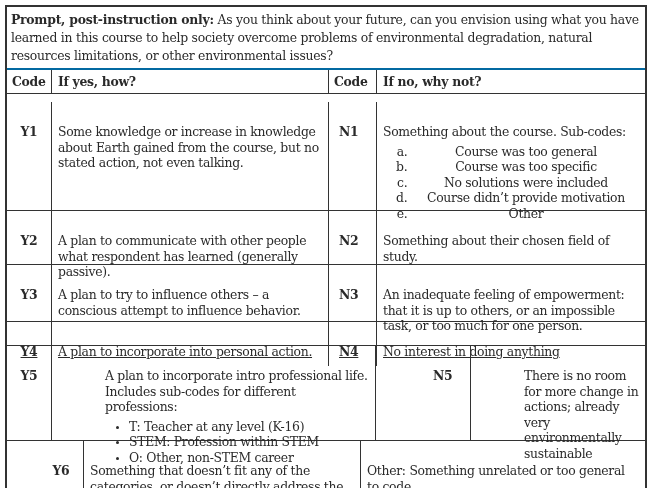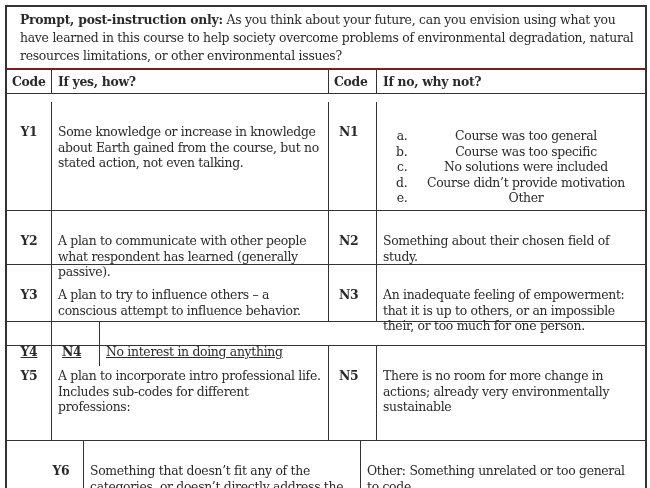--- a/index.html
+++ b/index.html
@@ -1,21 +1,21 @@
 <!DOCTYPE html>
 <html><head>
 <meta charset="utf-8">
 <style>
   html, body { margin: 0; padding: 0; background: #ffffff; }
   body { width: 650px; height: 488px; position: relative; overflow: hidden;
          font-family: "DejaVu Serif", "Liberation Serif", serif; color: #2a2a2a; }
   .tbl { position: absolute; left: 5px; top: 5px; width: 642px;
          border: 2px solid #333; box-sizing: border-box; }
-  .prompt { font-size: 12.4px; line-height: 18px; padding: 4px 6px 3px 13px;
-            border-bottom: 2px solid #7f1d1d; letter-spacing: -0.25px; }
+  .prompt { font-size: 12.4px; line-height: 18px; padding: 4px 6px 3px 4px;
+            border-bottom: 2px solid #0369a1; letter-spacing: -0.25px; }
   .prompt b { font-weight: bold; }
   .row { display: flex; border-bottom: 1.5px solid #333; box-sizing: border-box; }
   .row:last-child { border-bottom: none; margin-left: 32px; }
   .cell { box-sizing: border-box; font-size: 12.4px; line-height: 15.5px;
           padding: 22px 6px; letter-spacing: -0.3px; }
   .c1 { width: 45px; border-right: 1.5px solid #333; text-align: center; font-weight: bold; }
   .c2 { width: 277px; border-right: 1.5px solid #333; }
   .c3 { width: 48px; border-right: 1.5px solid #333; font-weight: bold; padding-left: 10px; }
   .c4 { flex: 1; }
   .hdr .cell { font-weight: bold; padding-top: 4px; padding-bottom: 4px; }
@@ -37,20 +37,21 @@
     <div class="cell c2">If yes, how?</div>
     <div class="cell c3">Code</div>
     <div class="cell c4">If no, why not?</div>
   </div>
 
   <div class="row" style="height:109px;margin-top:8px;">
     <div class="cell c1">Y1</div>
     <div class="cell c2">Some knowledge or increase in knowledge about Earth gained from the course, but no stated action, not even talking.</div>
     <div class="cell c3">N1</div>
     <div class="cell c4">
+      <div>Something about the course. Sub-codes:</div>
       <ol class="sub">
         <li>Course was too general</li>
         <li>Course was too specific</li>
         <li>No solutions were included</li>
         <li>Course didn’t provide motivation</li>
         <li>Other</li>
       </ol>
     </div>
   </div>
 
@@ -58,33 +59,39 @@
     <div class="cell c1">Y2</div>
     <div class="cell c2">A plan to communicate with other people what respondent has learned (generally passive).</div>
     <div class="cell c3">N2</div>
     <div class="cell c4">Something about their chosen field of study.</div>
   </div>
 
   <div class="row" style="height:57px;justify-content:space-between;">
     <div class="cell c1">Y3</div>
     <div class="cell c2">A plan to try to influence others – a conscious attempt to influence behavior.</div>
     <div class="cell c3">N3</div>
-    <div class="cell c4">An inadequate feeling of empowerment: that it is up to others, or an impossible their, or too much for one person.</div>
+    <div class="cell c4">An inadequate feeling of empowerment: that it is up to others, or an impossible task, or too much for one person.</div>
   </div>
 
   <div class="row" style="height:24px;text-decoration:underline;">
     <div class="cell c1">Y4</div>
+    <div class="cell c2">A plan to incorporate into personal action.</div>
     <div class="cell c3">N4</div>
     <div class="cell c4">No interest in doing anything</div>
   </div>
 
-  <div class="row" style="height:95px;">
+  <div class="row" style="height:95px;gap:47px;">
     <div class="cell c1">Y5</div>
     <div class="cell c2">
       <div>A plan to incorporate intro professional life. Includes sub-codes for different professions:</div>
+      <ul class="sub">
+        <li>T: Teacher at any level (K-16)</li>
+        <li>STEM: Profession within STEM</li>
+        <li>O: Other, non-STEM career</li>
+      </ul>
     </div>
     <div class="cell c3">N5</div>
     <div class="cell c4">There is no room for more change in actions; already very environmentally sustainable</div>
   </div>
 
   <div class="row" style="height:53px;">
     <div class="cell c1">Y6</div>
     <div class="cell c2">Something that doesn’t fit any of the categories, or doesn’t directly address the question.</div>
     <div class="cell c4">Other:  Something unrelated or too general to code.</div>
   </div>

